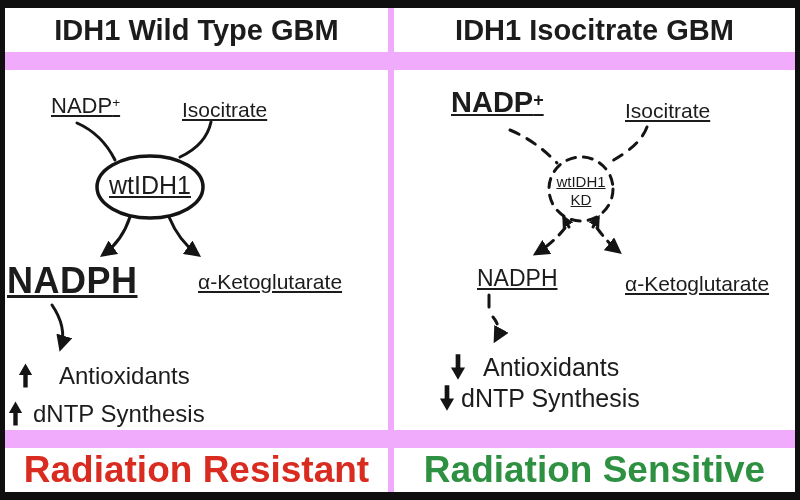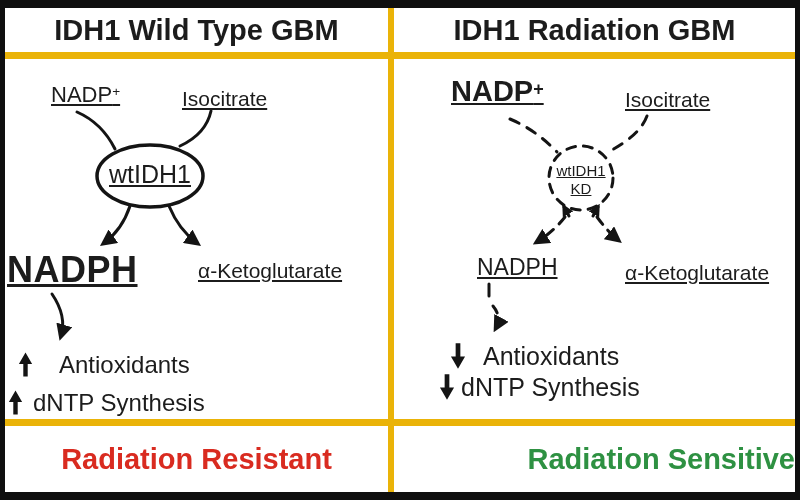--- a/index.html
+++ b/index.html
@@ -10,34 +10,34 @@
     padding:8px 5px 8px 5px;
     font-family:"Liberation Sans","DejaVu Sans",sans-serif;
     color:#1c1c1c;
     position:relative;overflow:hidden;
   }
   .inner{
     width:790px;height:484px;
     display:grid;
     grid-template-columns:383px 401px;
     grid-template-rows:44px 360px 1fr;
-    gap:7px 6px;
-    background:#eab308;
+    gap:18px 6px;
+    background:#f0abfc;
   }
   .cell{background:#ffffff;position:relative;overflow:hidden;}
   .head{
     display:flex;align-items:center;justify-content:center;
     font-weight:bold;font-size:29px;letter-spacing:0px;
   }
   .foot{
     display:flex;align-items:center;justify-content:center;
-    font-weight:bold;font-size:29px;
+    font-weight:bold;font-size:37px;
   }
   .foot.resistant{color:#d92b20;}
-  .foot.sensitive{color:#2e9142;justify-content:flex-end;}
+  .foot.sensitive{color:#2e9142;}
   .diagram-svg{position:absolute;left:0;top:0;}
   .lbl{position:absolute;white-space:nowrap;line-height:1.05;text-decoration:underline;}
   .lbl sup{font-size:62%;vertical-align:6px;letter-spacing:0;}
   .nadp-l{left:46px;top:24px;font-size:22px;}
   .iso-l{left:177px;top:29px;font-size:21px;}
   .enzyme-l{left:92px;top:102px;width:106px;text-align:center;font-size:25px;}
   .nadph-l{left:2px;top:192px;font-size:36px;font-weight:bold;letter-spacing:0.5px;}
   .akg-l{left:193px;top:201px;font-size:21px;}
   .nadp-r{left:57px;top:17px;font-size:29px;font-weight:bold;}
   .iso-r{left:231px;top:30px;font-size:21px;}
@@ -57,21 +57,21 @@
 </head>
 <body>
 
 <div class="frame">
   <div class="inner">
 
     <div class="cell head">
       <span>IDH1 Wild Type GBM</span>
     </div>
     <div class="cell head">
-      <span>IDH1 Radiation GBM</span>
+      <span>IDH1 Isocitrate GBM</span>
     </div>
 
     <div class="cell">
       <svg class="diagram-svg" width="383" height="360" viewBox="0 0 383 360">
         <defs>
           <marker id="ahL" viewBox="0 0 10 10" refX="7" refY="5" markerWidth="5.5" markerHeight="5.5" orient="auto">
             <path d="M0,0 L10,5 L0,10 Z" fill="#141414"></path>
           </marker>
         </defs>
         <g stroke="#141414" stroke-width="3" fill="none" stroke-linecap="round">

